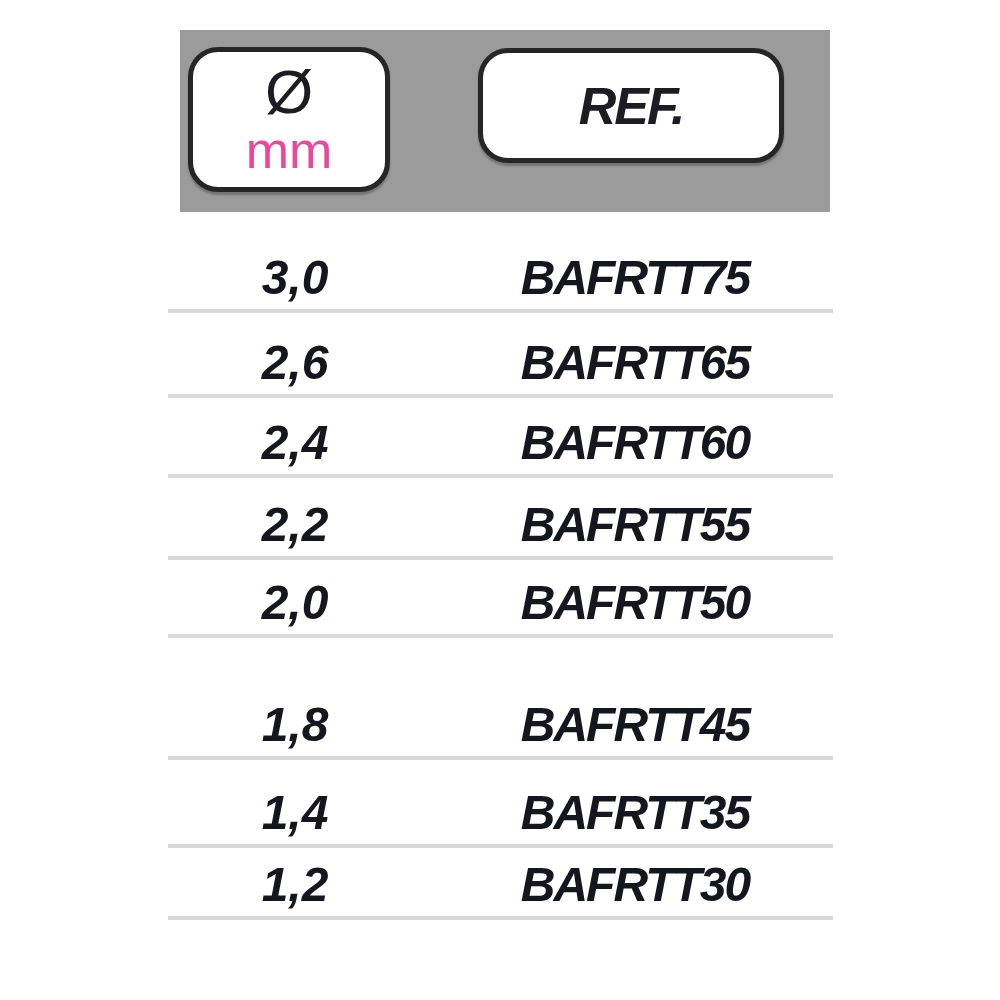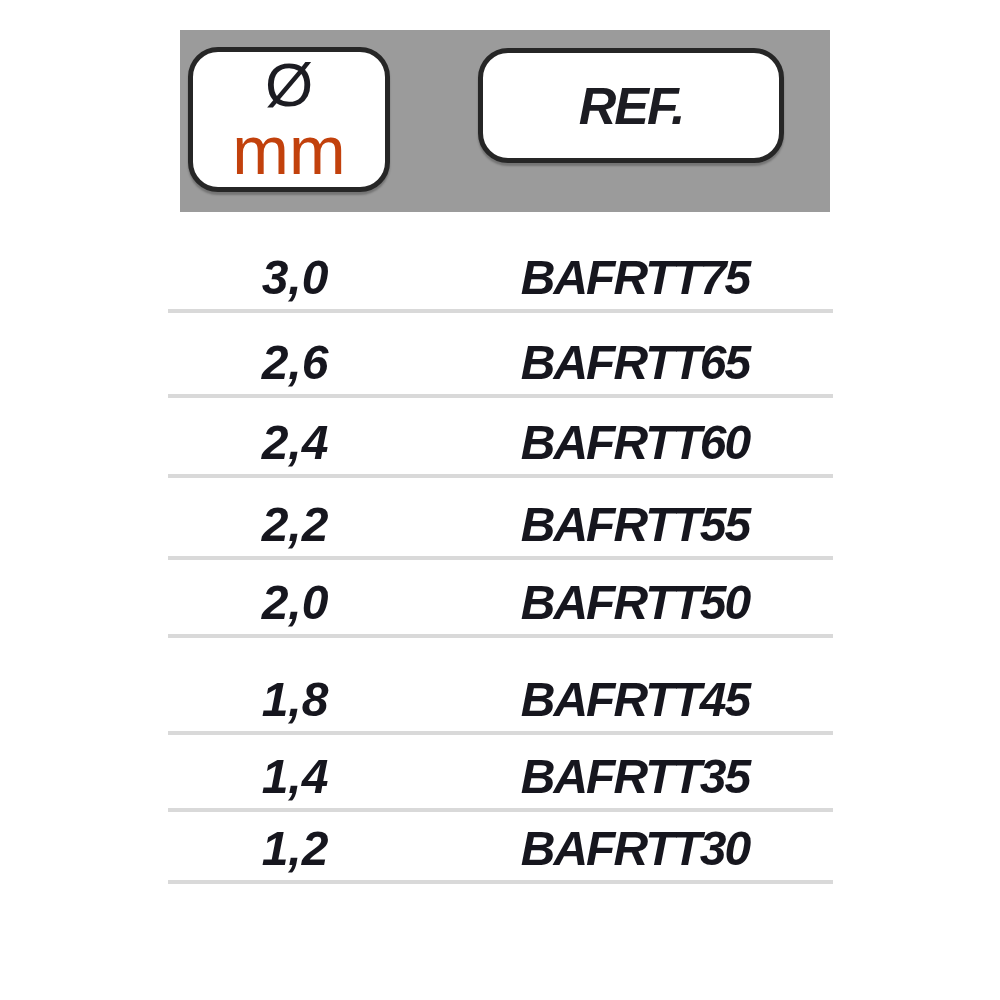--- a/index.html
+++ b/index.html
@@ -39,24 +39,24 @@
     box-shadow:0 3px 2px rgba(0,0,0,0.25);
   }
   .pill-diameter{ left:8px; top:17px; width:202px; height:145px; }
   .pill-ref{ left:298px; top:18px; width:306px; height:115px; }
   .dia-symbol{
     font-size:62px; line-height:0.88;
     font-weight:normal;
     color:#1c1c22;
   }
   .dia-unit{
-    font-size:68px; line-height:0.9;
+    font-size:52px; line-height:0.9;
     font-weight:normal;
     margin-top:7px;
-    color:#c2410c;
+    color:#ec4899;
   }
   .ref-label{
     font-size:52px;
     font-weight:bold;
     font-style:italic;
     letter-spacing:-2px;
     color:#1c1c22;
   }
   
   .rows{
@@ -118,25 +118,25 @@
       <div class="cell cell-ref">BAFRTT60</div>
     </div>
       <div class="row" style="height: 82px;">
       <div class="cell cell-dia">2,2</div>
       <div class="cell cell-ref">BAFRTT55</div>
     </div>
       <div class="row" style="height: 78px;">
       <div class="cell cell-dia">2,0</div>
       <div class="cell cell-ref">BAFRTT50</div>
     </div>
-      <div class="row" style="height: 97px;">
+      <div class="row" style="height: 122px;">
       <div class="cell cell-dia">1,8</div>
       <div class="cell cell-ref">BAFRTT45</div>
     </div>
-      <div class="row" style="height: 77px;">
+      <div class="row" style="height: 88px;">
       <div class="cell cell-dia">1,4</div>
       <div class="cell cell-ref">BAFRTT35</div>
     </div>
       <div class="row" style="height: 72px;">
       <div class="cell cell-dia">1,2</div>
       <div class="cell cell-ref">BAFRTT30</div>
     </div>
     </div>
 
 </div>

